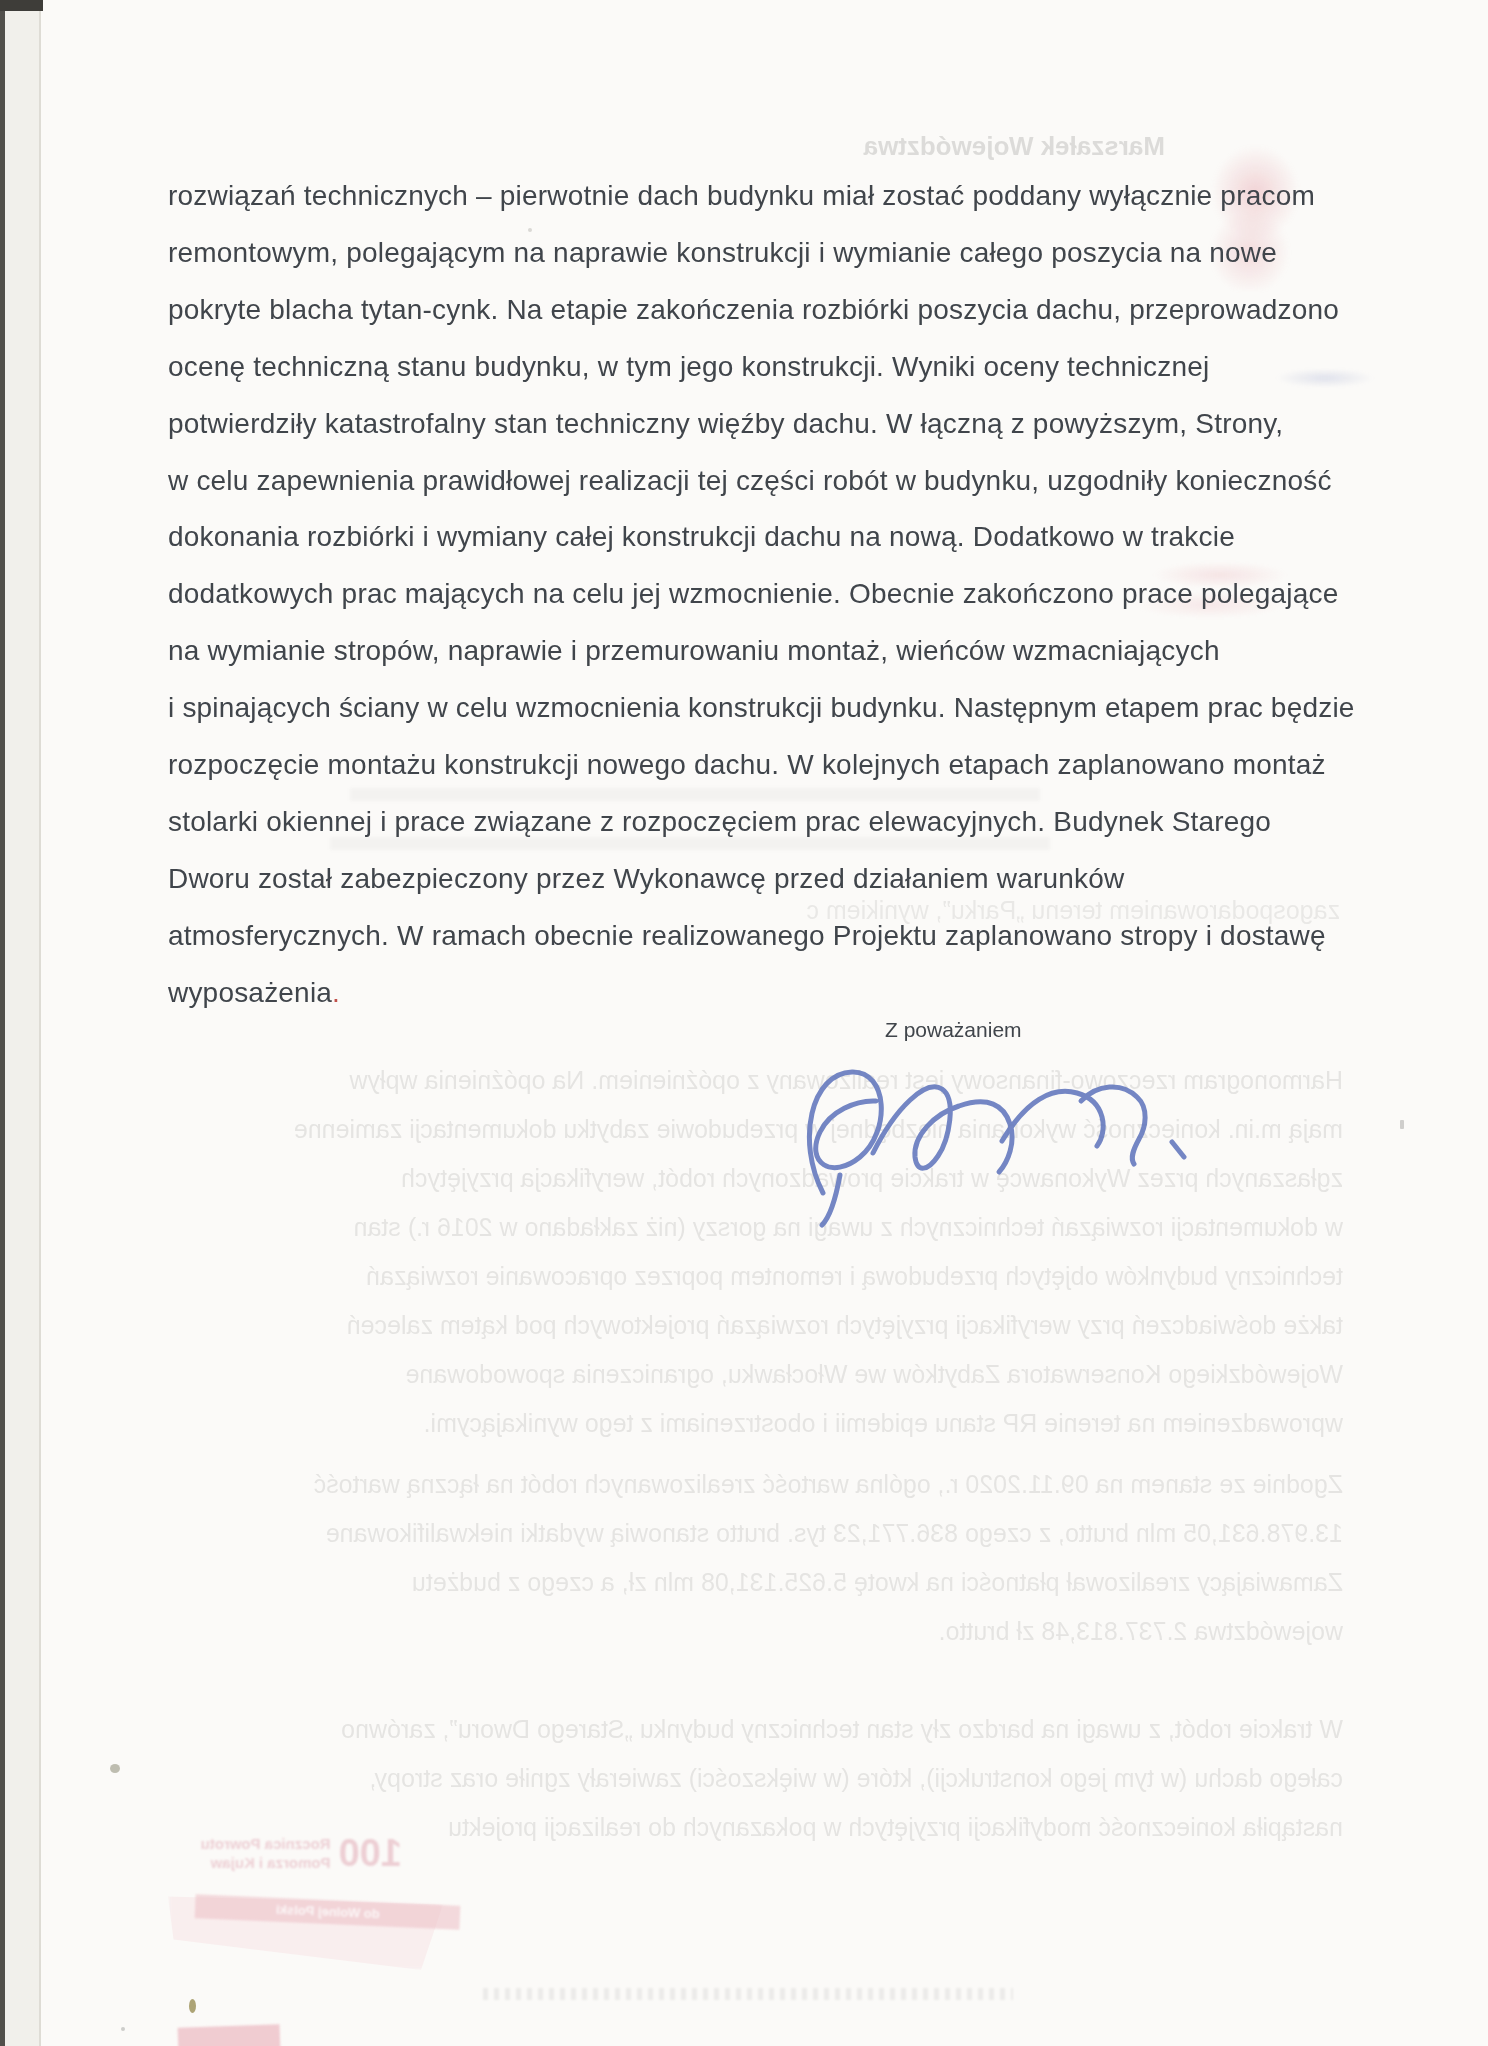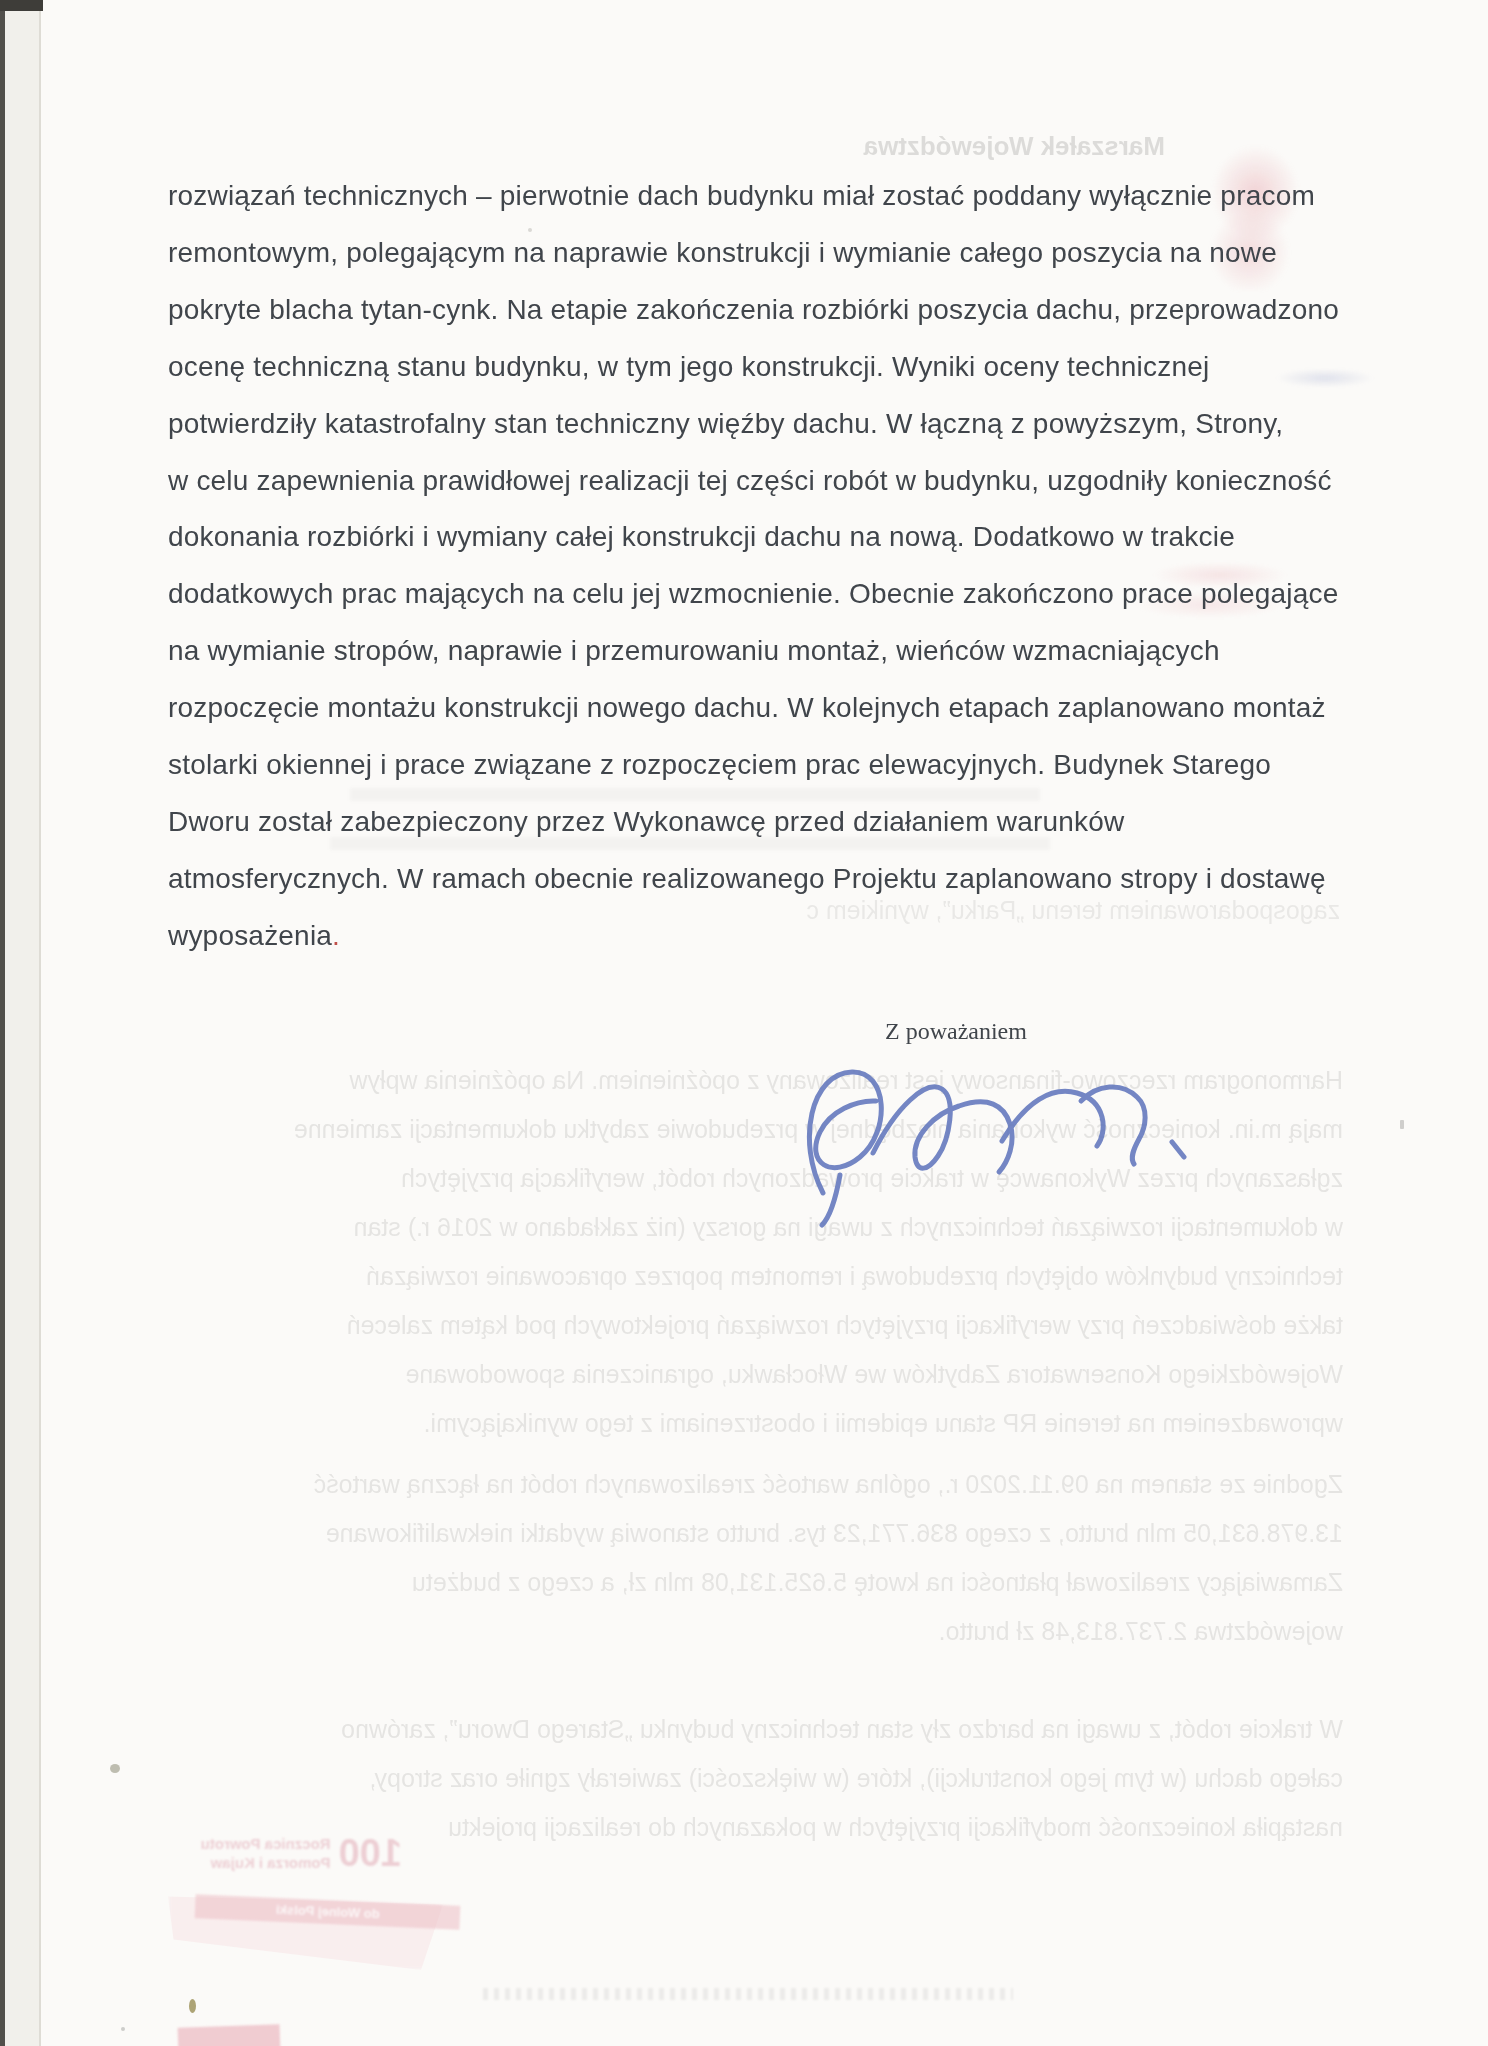--- a/index.html
+++ b/index.html
@@ -15,21 +15,21 @@
   .edge-topbar{position:absolute;left:0;top:0;width:43px;height:11px;background:#3e3d39;}
   
   .letter{
     position:absolute;left:168px;top:164px;width:1240px;
     font-size:28px;line-height:48.9px;color:#40454b;letter-spacing:.2px;
     z-index:3;
   }
   .letter .ln{white-space:nowrap;margin-top:8px;}
   .red-dot{color:#c0504a;}
   .closing{
-    position:absolute;left:885px;top:1018px;font-size:24px;color:#40454b;z-index:3;font-family:Liberation Serif, serif;
+    position:absolute;left:885px;top:1018px;font-size:21px;color:#40454b;z-index:3;
   }
   
   .sig{position:absolute;left:778px;top:1045px;z-index:4;}
   
   .ghost{color:#8f8f8c;transform:scaleX(-1);filter:blur(.7px);position:absolute;z-index:1;}
   .ghost .gln{white-space:nowrap;overflow:hidden;}
   .ghost-header{
     left:815px;top:131px;width:350px;font-size:26px;font-weight:bold;
     opacity:.28;text-align:left;
   }
@@ -121,20 +121,21 @@
   <div class="letter">
     <div class="ln">rozwiązań technicznych – pierwotnie dach budynku miał zostać poddany wyłącznie pracom</div>
     <div class="ln">remontowym, polegającym na naprawie konstrukcji i wymianie całego poszycia na nowe</div>
     <div class="ln">pokryte blacha tytan-cynk. Na etapie zakończenia rozbiórki poszycia dachu, przeprowadzono</div>
     <div class="ln">ocenę techniczną stanu budynku, w tym jego konstrukcji. Wyniki oceny technicznej</div>
     <div class="ln">potwierdziły katastrofalny stan techniczny więźby dachu. W łączną z powyższym, Strony,</div>
     <div class="ln">w celu zapewnienia prawidłowej realizacji tej części robót w budynku, uzgodniły konieczność</div>
     <div class="ln">dokonania rozbiórki i wymiany całej konstrukcji dachu na nową. Dodatkowo w trakcie</div>
     <div class="ln">dodatkowych prac mających na celu jej wzmocnienie. Obecnie zakończono prace polegające</div>
     <div class="ln">na wymianie stropów, naprawie i przemurowaniu montaż, wieńców wzmacniających</div>
+    <div class="ln">i spinających ściany w celu wzmocnienia konstrukcji budynku. Następnym etapem prac będzie</div>
     <div class="ln">rozpoczęcie montażu konstrukcji nowego dachu. W kolejnych etapach zaplanowano montaż</div>
     <div class="ln">stolarki okiennej i prace związane z rozpoczęciem prac elewacyjnych. Budynek Starego</div>
     <div class="ln">Dworu został zabezpieczony przez Wykonawcę przed działaniem warunków</div>
     <div class="ln">atmosferycznych. W ramach obecnie realizowanego Projektu zaplanowano stropy i dostawę</div>
     <div class="ln"><span>wyposażenia</span><span class="red-dot">.</span></div>
   </div>
 
   <div class="closing">Z poważaniem</div>
 
   <svg class="sig" width="430" height="185" viewBox="0 0 430 185">

